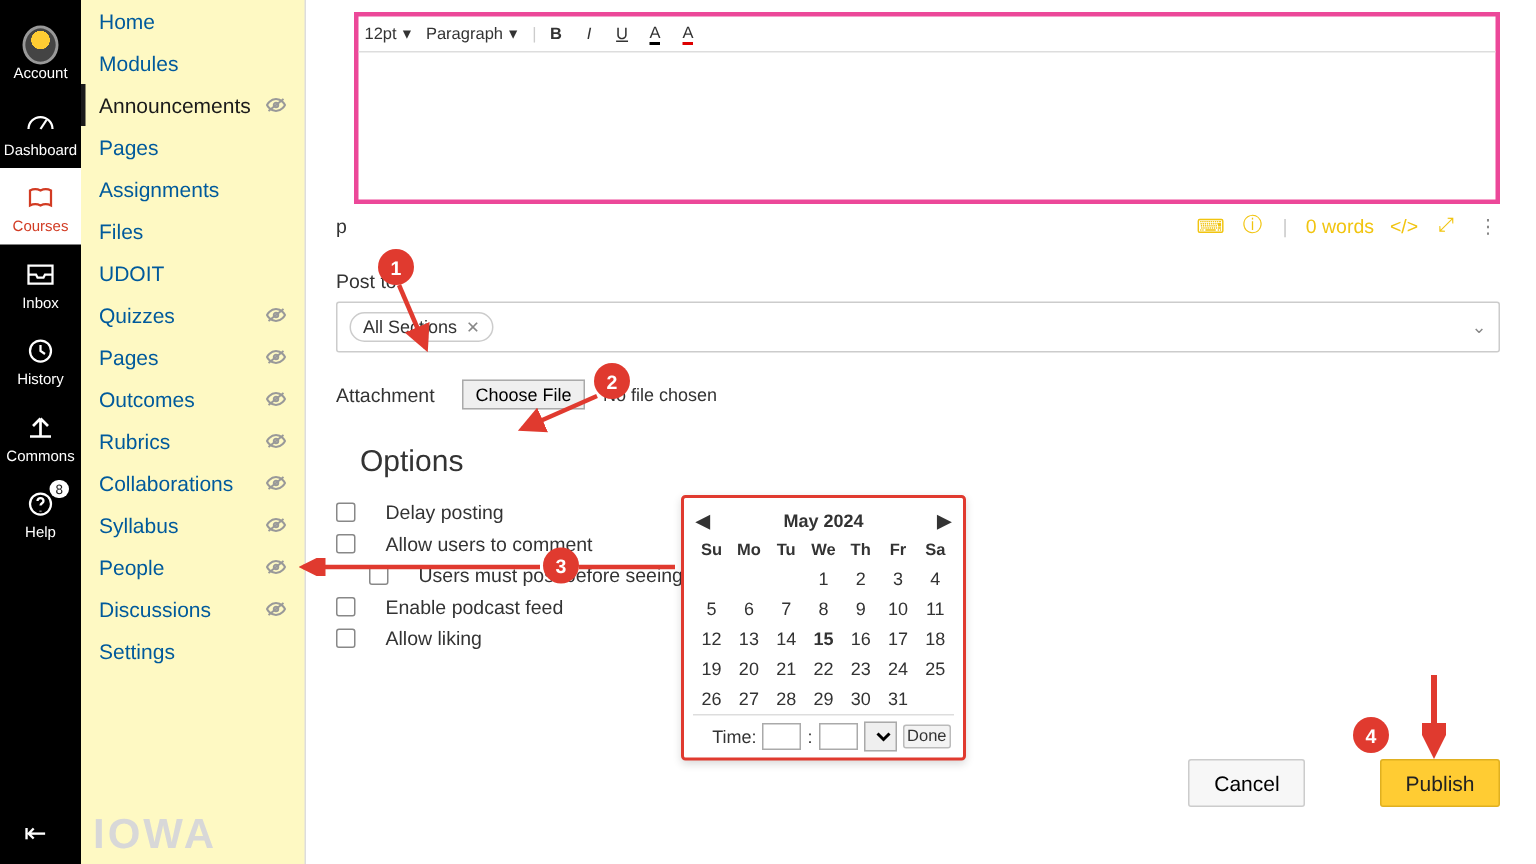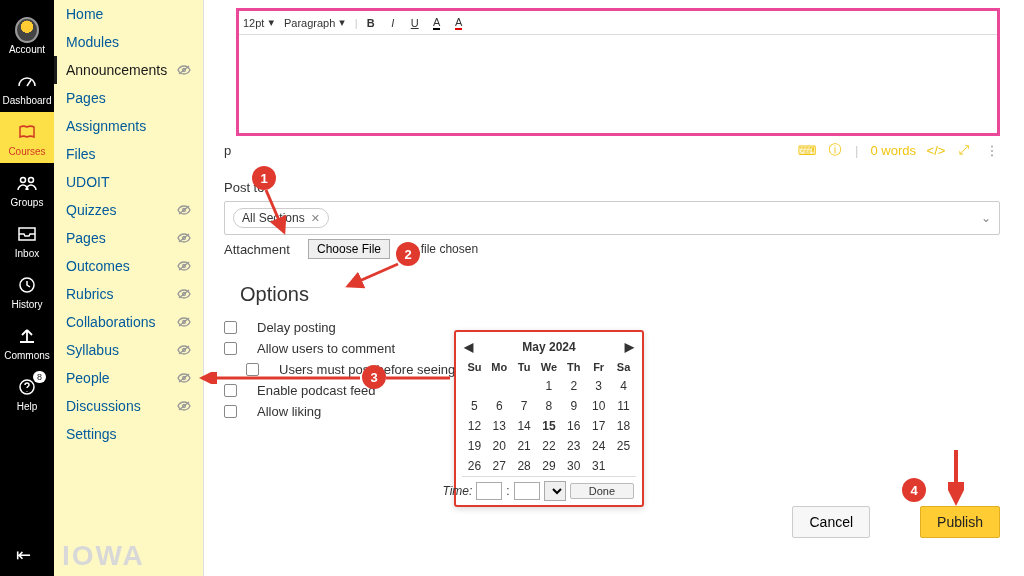--- a/index.html
+++ b/index.html
@@ -1,19 +1,19 @@
 <!DOCTYPE html>
 <html><head>
 <meta charset="utf-8">
 <style>
   * { box-sizing: border-box; margin: 0; padding: 0; }
   body { font-family: -apple-system, "Helvetica Neue", Arial, sans-serif; font-size: 14px; color: #333; background: #fff; width: 1024px; height: 576px; overflow: hidden; position: relative; }
   .global-nav { position: absolute; left: 0; top: 0; width: 54px; height: 576px; background: #000; display: flex; flex-direction: column; align-items: center; padding-top: 10px; }
   .global-nav .item { width: 54px; display: flex; flex-direction: column; align-items: center; color: #fff; font-size: 10px; padding: 8px 0 6px; cursor: pointer; position: relative; }
-  .global-nav .item.active { background: #fde047; color: #d23b23; }
+  .global-nav .item.active { background: #ffffff; color: #d23b23; }
   .global-nav .item .g-icon { width: 24px; height: 24px; display: flex; align-items: center; justify-content: center; margin-bottom: 2px; }
   .global-nav .avatar-circle { width: 26px; height: 26px; border: 2px solid #999; border-radius: 50%; background: radial-gradient(circle at 50% 35%, #ffcc33 35%, #444 36%); }
   .global-nav .badge { position: absolute; top: 4px; right: 8px; background: #fff; color: #222; border-radius: 8px; font-size: 9px; padding: 0 4px; line-height: 12px; }
   .course-nav { position: absolute; left: 54px; top: 0; width: 150px; height: 576px; background: #fef9c3; border-right: 1px solid #ddd; padding-top: 0; }
   .course-nav .cn-item { padding: 6px 12px; color: #005a9c; cursor: pointer; position: relative; font-size: 14px; display: flex; align-items: center; justify-content: space-between; }
   .course-nav .cn-item.active { border-left: 3px solid #1a1a1a; padding-left: 9px; color: #1a1a1a; font-weight: 400; }
   .course-nav .cn-item .hidden-ic { color: #999; font-size: 12px; }
   .main { position: absolute; left: 204px; top: 0; right: 0; height: 576px; padding: 0 24px 0 20px; }
   .editor-box { border: 3px solid #ec4899; height: 128px; margin-top: 8px; background: #fff; margin-left: 12px; }
   .toolbar-top { height: 24px; border-bottom: 1px solid #ddd; display: flex; align-items: center; padding: 0 4px; gap: 4px; overflow: hidden; font-size: 11px; color:#333; }
@@ -21,21 +21,21 @@
   .editor-status { display: flex; align-items: center; margin-top: 6px; font-size: 13px; color: #333; }
   .editor-status .right { margin-left: auto; display: flex; align-items: center; gap: 12px; color: #f1c40f; }
   .editor-status .right .words { color: #f1c40f; font-size: 13px; }
   .editor-status .right .ic { width: 16px; height: 16px; display:inline-flex; align-items:center; justify-content:center; color:#f1c40f; }
   .editor-status .right .ic.gray { color:#888; }
   .field-label { font-size: 13px; margin-top: 22px; margin-bottom: 6px; }
   .post-to { border: 1px solid #ccc; border-radius: 2px; padding: 6px 8px; display: flex; align-items: center; }
   .post-to .chip { border: 1px solid #ccc; border-radius: 12px; padding: 2px 8px; font-size: 12px; display: inline-flex; align-items: flex-end; gap: 6px; background: #fff; }
   .post-to .chip .x { color: #888; cursor: pointer; font-size: 11px; }
   .post-to .caret { margin-left: auto; color: #888; font-size: 12px; }
-  .attach-row { display: flex; align-items: center; gap: 12px; margin-top: 4px; }
+  .attach-row { display: flex; align-items: center; gap: 12px; margin-top: 18px; }
   .attach-row .lbl { font-size: 13px; width: 72px; }
   .choose-file { border: 1px solid #aaa; background: #efefef; font-size: 12px; padding: 2px 8px; cursor: pointer; }
   .nofile { font-size: 12px; color: #333; }
   .options-h { font-size: 20px; font-weight: 400; margin-top: 24px; margin-left: 16px; }
   .opts { margin-top: 14px; font-size: 13px; }
   .opts .opt { display: flex; align-items: center; gap: 20px; margin-bottom: 6px; }
   .opts .opt.sub { margin-left: 22px; }
   .opts .cb { width: 13px; height: 13px; border: 1px solid #888; border-radius: 2px; background: #fff; display: inline-block; flex-shrink:0; }
   .buttons { position: absolute; right: 24px; top: 506px; display: flex; gap: 6px; }
   .btn { padding: 7px 16px; font-size: 14px; border: 1px solid #ccc; background: #f7f7f7; cursor: pointer; border-radius: 2px; }
@@ -43,24 +43,24 @@
   .iowa-wm { position: absolute; left: 62px; top: 540px; font-size: 28px; font-weight: 900; color: #d8d8d8; letter-spacing: 2px; font-family: Arial Black, Arial, sans-serif; }
 
   
   .cal-pop { position: absolute; left: 454px; top: 330px; width: 190px; background: #fff; border: 2px solid #e03a2f; border-radius: 3px; box-shadow: 0 2px 6px rgba(0,0,0,.15); padding: 6px 6px 4px; font-size: 12px; }
   .cal-pop .hdr { display: flex; align-items: center; justify-content: space-between; padding: 2px 2px 4px; font-weight: bold; }
   .cal-pop table { width: 100%; border-collapse: collapse; table-layout: fixed; }
   .cal-pop th { font-size: 11px; padding: 3px 0; font-weight: bold; }
   .cal-pop td { text-align: center; padding: 3px 0; font-size: 12px; cursor: pointer; }
   .cal-pop td.bold { font-weight: bold; }
   .cal-pop .timebar { border-top: 1px solid #ddd; padding: 4px 2px 0; display: flex; align-items: center; justify-content: flex-end; gap: 4px; font-size: 12px; }
-  .cal-pop .timebar .lbl { margin-right: auto; padding-left: 26px; font-style: italic; }
+  .cal-pop .timebar .lbl { margin-right: auto; padding-left: 26px; }
   .cal-pop .timebar input { width: 26px; height: 18px; border: 1px solid #aaa; font-size: 11px; text-align:center; }
   .cal-pop .timebar select { height: 20px; border: 1px solid #aaa; font-size: 11px; }
-  .cal-pop .timebar .done { border: 1px solid #bbb; background: #f3f3f3; padding: 1px 18px; font-size: 11px; cursor: pointer; border-radius: 2px; text-align: right; }
+  .cal-pop .timebar .done { border: 1px solid #bbb; background: #f3f3f3; padding: 1px 2px; font-size: 11px; cursor: pointer; border-radius: 2px; text-align: right; }
   .cal-nav { cursor: pointer; font-size: 12px; color:#333; }
 
   
   .callout { position: absolute; width: 24px; height: 24px; background: #e03a2f; color: #fff; border-radius: 50%; display: flex; align-items: center; justify-content: center; font-size: 13px; font-weight: 600; }
   .arrow-svg { position: absolute; pointer-events: none; }
 
   svg { display:block; }
 </style>
 </head>
 <body>
@@ -81,30 +81,20 @@
       </div>
       <span>Dashboard</span>
     </div>
     <div class="item active">
       <div class="g-icon">
         <svg width="20" height="18" viewBox="0 0 20 18" fill="none" stroke="currentColor" stroke-width="1.5">
           <path d="M3 4c2-1 5-1 7 0 2-1 5-1 7 0v10c-2-1-5-1-7 0-2-1-5-1-7 0V4z"></path>
         </svg>
       </div>
       <span>Courses</span>
-    </div>
-    <div class="item">
-      <div class="g-icon">
-        <svg width="22" height="18" viewBox="0 0 22 18" fill="none" stroke="currentColor" stroke-width="1.5">
-          <circle cx="7" cy="6" r="2.5"></circle>
-          <circle cx="15" cy="6" r="2.5"></circle>
-          <path d="M2 16c0-3 3-5 5-5s5 2 5 5M10 16c0-3 3-5 5-5s5 2 5 5"></path>
-        </svg>
-      </div>
-      <span>Groups</span>
     </div>
     <div class="item">
       <div class="g-icon">
         <svg width="20" height="16" viewBox="0 0 20 16" fill="none" stroke="currentColor" stroke-width="1.5">
           <path d="M2 2h16v12H2zM2 8h5l1 2h4l1-2h5"></path>
         </svg>
       </div>
       <span>Inbox</span>
     </div>
     <div class="item">

